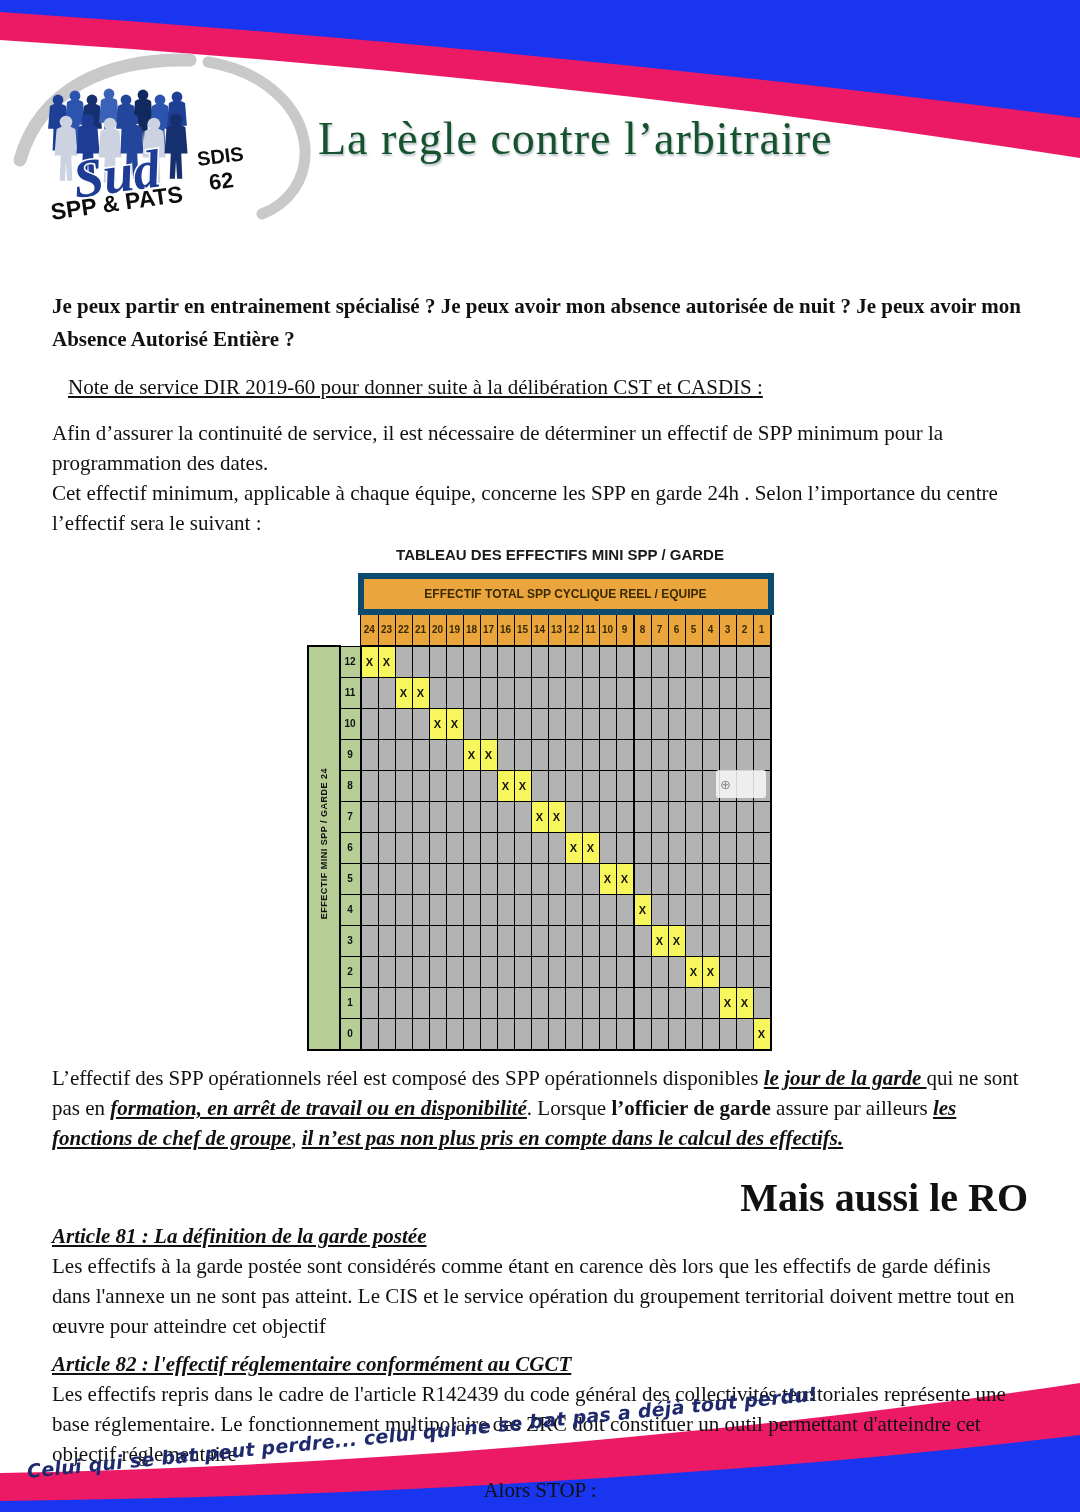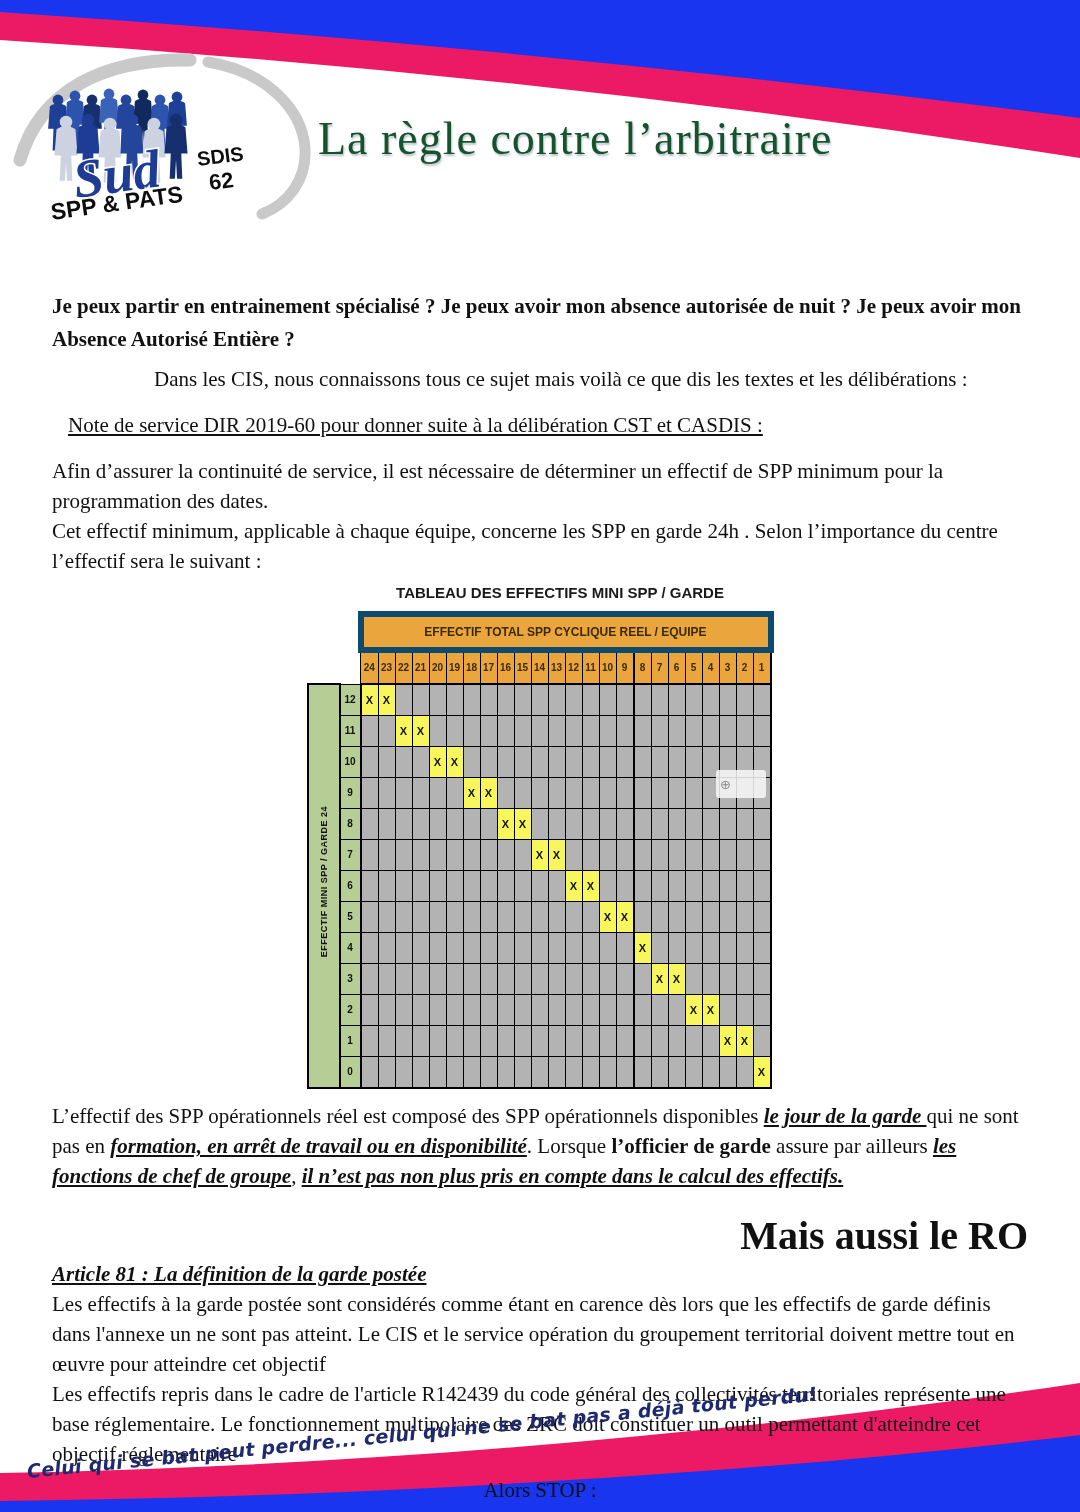--- a/index.html
+++ b/index.html
@@ -113,21 +113,20 @@
     <text x="188" y="118" transform="rotate(-7 188 118)" font-family="Liberation Sans, sans-serif" font-weight="bold" font-size="20" fill="#0d0d0d" paint-order="stroke" stroke="#ffffff" stroke-width="4">SDIS</text>
     <text x="200" y="142" transform="rotate(-7 200 142)" font-family="Liberation Sans, sans-serif" font-weight="bold" font-size="22" fill="#0d0d0d" paint-order="stroke" stroke="#ffffff" stroke-width="4">62</text>
   </svg>
 
   <h1 class="page-title">La règle contre l’arbitraire</h1>
 
   <div class="content">
 
     <p class="q-head">Je peux partir en entrainement spécialisé ? Je peux avoir mon absence autorisée de nuit ? Je peux avoir mon Absence Autorisé Entière ?</p>
 
-    <p class="lead">Dans les CIS, nous connaissons tous ce sujet mais voilà ce que dis les textes et les délibérations :</p>
 
     <p class="note-title">Note de service DIR 2019-60 pour donner suite à la délibération CST et CASDIS : </p>
     <p class="para">Afin d’assurer la continuité de service, il est nécessaire de déterminer un effectif de SPP minimum pour la programmation des dates.</p>
     <p class="para">Cet effectif minimum, applicable à chaque équipe, concerne les SPP en garde 24h . Selon l’importance du centre l’effectif sera le suivant :</p>
 
     <div class="tbl-wrap">
       <div class="tbl-title">TABLEAU DES EFFECTIFS MINI SPP / GARDE</div>
       <table class="eff" id="eff-table">
           <tbody>
             <tr>
@@ -517,20 +516,21 @@
         </table>
     </div>
 
     <p class="para mt12"><span>L’effectif des SPP opérationnels réel est composé des SPP opérationnels disponibles </span><span class="biu">le jour de la garde </span><span>qui ne sont pas en </span><span class="biu">formation, en arrêt de travail ou en disponibilité</span><span>. Lorsque </span><span class="b">l’officier de garde</span><span> assure par ailleurs </span><span class="biu">les fonctions de chef de groupe</span><span>, </span><span class="biu">il n’est pas non plus pris en compte dans le calcul des effectifs.</span></p>
 
     <h2 class="ro-head">Mais aussi le RO</h2>
 
     <p class="art-title" style="margin-top:0;">Article 81 : La définition de la garde postée</p>
     <p class="para">Les effectifs à la garde postée sont considérés comme étant en carence dès lors que les effectifs de garde définis dans l'annexe un ne sont pas atteint. Le CIS et le service opération du groupement territorial doivent mettre tout en œuvre pour atteindre cet objectif</p>
 
+    <p class="art-title"> Article 82 : l'effectif réglementaire conformément au CGCT</p>
     <p class="para">Les effectifs repris dans le cadre de l'article R142439 du code général des collectivités territoriales représente une base réglementaire. Le fonctionnement multipolaire des ZRC doit constituer un outil permettant d'atteindre cet objectif réglementaire</p>
 
     <p class="stop-head">Alors STOP :</p>
     <p class="para"><span>Il n’est pas difficile de comprendre qu’en dessous du CGCT qui reprend la taille du CIS, nous sommes en défaut réglementaire. A l’instar de cela, une fois que le minimum SPP est établi et que la garde est complétée par les engagements citoyens, </span></p>
 
   </div>
 
   <div class="footer-quote">Celui qui se bat peut perdre... celui qui ne se bat pas  a déjà tout perdu!</div>
 
   <div class="zoom-artifact">

